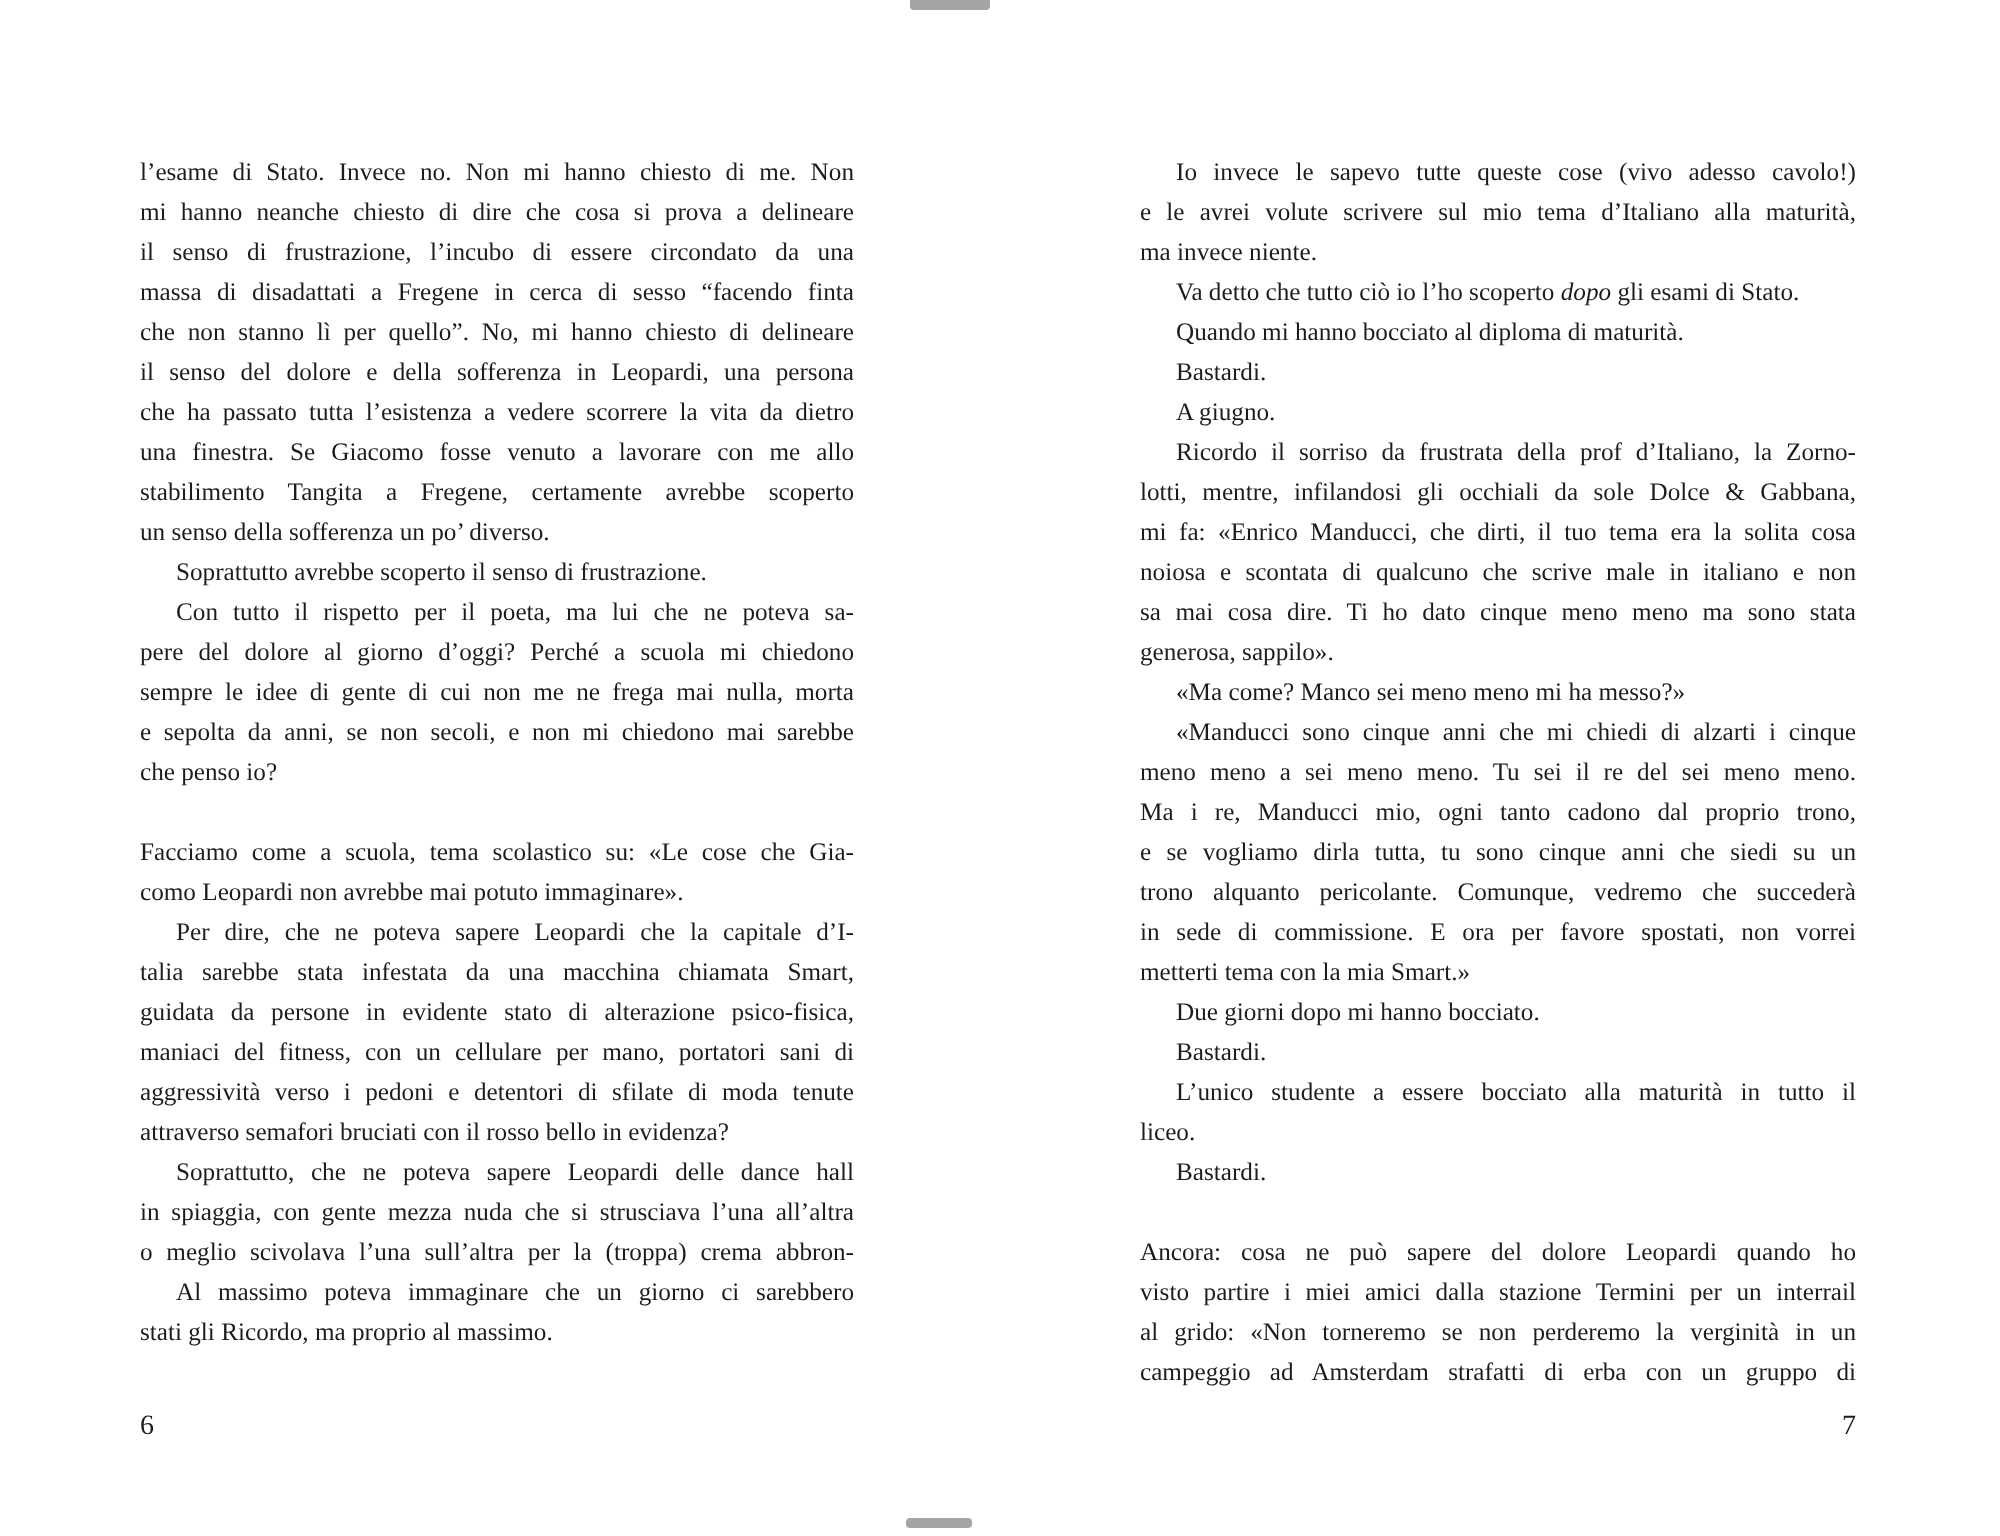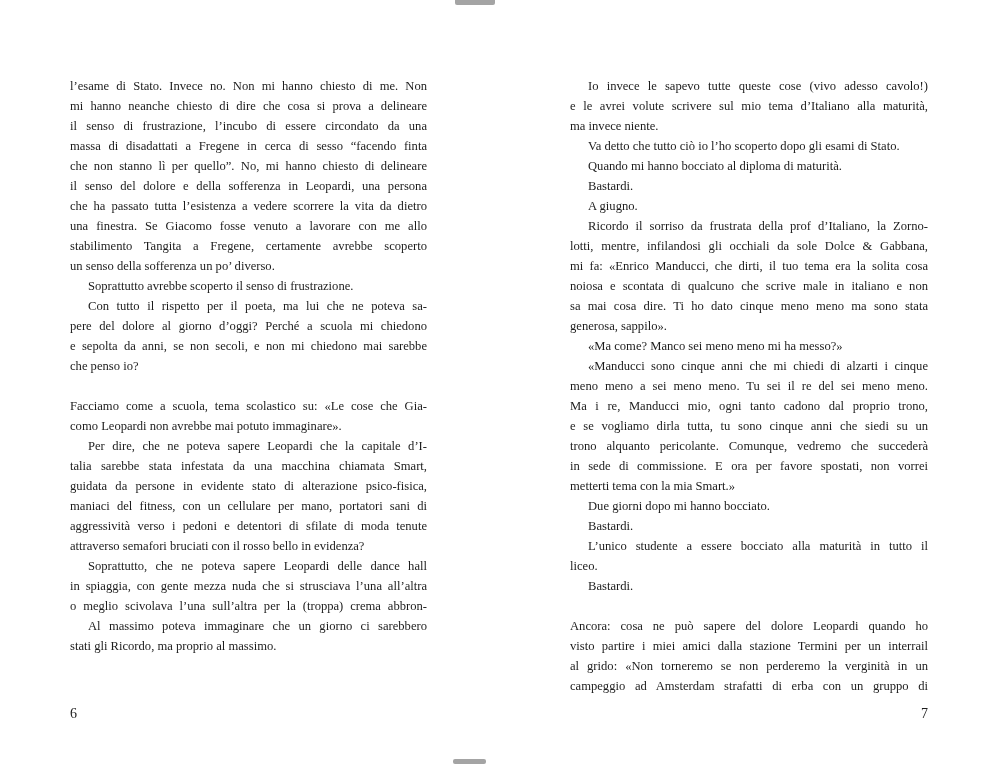--- a/index.html
+++ b/index.html
@@ -31,21 +31,21 @@
     font-size: 12.6px;
     color: #1c1c1c;
     text-align: justify;
     text-align-last: justify;
     white-space: nowrap;
     overflow: hidden;
   }
   .line.end { text-align-last: left; }
   .line.ind { padding-left: 18px; }
   .line.blank { }
-  .line .it { }
+  .line .it { font-style: italic; }
   .folio {
     position: absolute;
     top: 628px;
     width: 100%;
     font-size: 14px;
     line-height: 20px;
     color: #1c1c1c;
   }
   #page-left  .folio { text-align: left; }
   #page-right .folio { text-align: right; }
@@ -63,20 +63,21 @@
       <div class="line">massa di disadattati a Fregene in cerca di sesso “facendo finta</div>
       <div class="line">che non stanno lì per quello”. No, mi hanno chiesto di delineare</div>
       <div class="line">il senso del dolore e della sofferenza in Leopardi, una persona</div>
       <div class="line">che ha passato tutta l’esistenza a vedere scorrere la vita da dietro</div>
       <div class="line">una finestra. Se Giacomo fosse venuto a lavorare con me allo</div>
       <div class="line">stabilimento Tangita a Fregene, certamente avrebbe scoperto</div>
       <div class="line end">un senso della sofferenza un po’ diverso.</div>
       <div class="line ind end">Soprattutto avrebbe scoperto il senso di frustrazione.</div>
       <div class="line ind">Con tutto il rispetto per il poeta, ma lui che ne poteva sa-</div>
       <div class="line">pere del dolore al giorno d’oggi? Perché a scuola mi chiedono</div>
+      <div class="line">sempre le idee di gente di cui non me ne frega mai nulla, morta</div>
       <div class="line">e sepolta da anni, se non secoli, e non mi chiedono mai sarebbe</div>
       <div class="line end">che penso io?</div>
       <div class="line blank"></div>
       <div class="line">Facciamo come a scuola, tema scolastico su: «Le cose che Gia-</div>
       <div class="line end">como Leopardi non avrebbe mai potuto immaginare».</div>
       <div class="line ind">Per dire, che ne poteva sapere Leopardi che la capitale d’I-</div>
       <div class="line">talia sarebbe stata infestata da una macchina chiamata Smart,</div>
       <div class="line">guidata da persone in evidente stato di alterazione psico-fisica,</div>
       <div class="line">maniaci del fitness, con un cellulare per mano, portatori sani di</div>
       <div class="line">aggressività verso i pedoni e detentori di sfilate di moda tenute</div>

